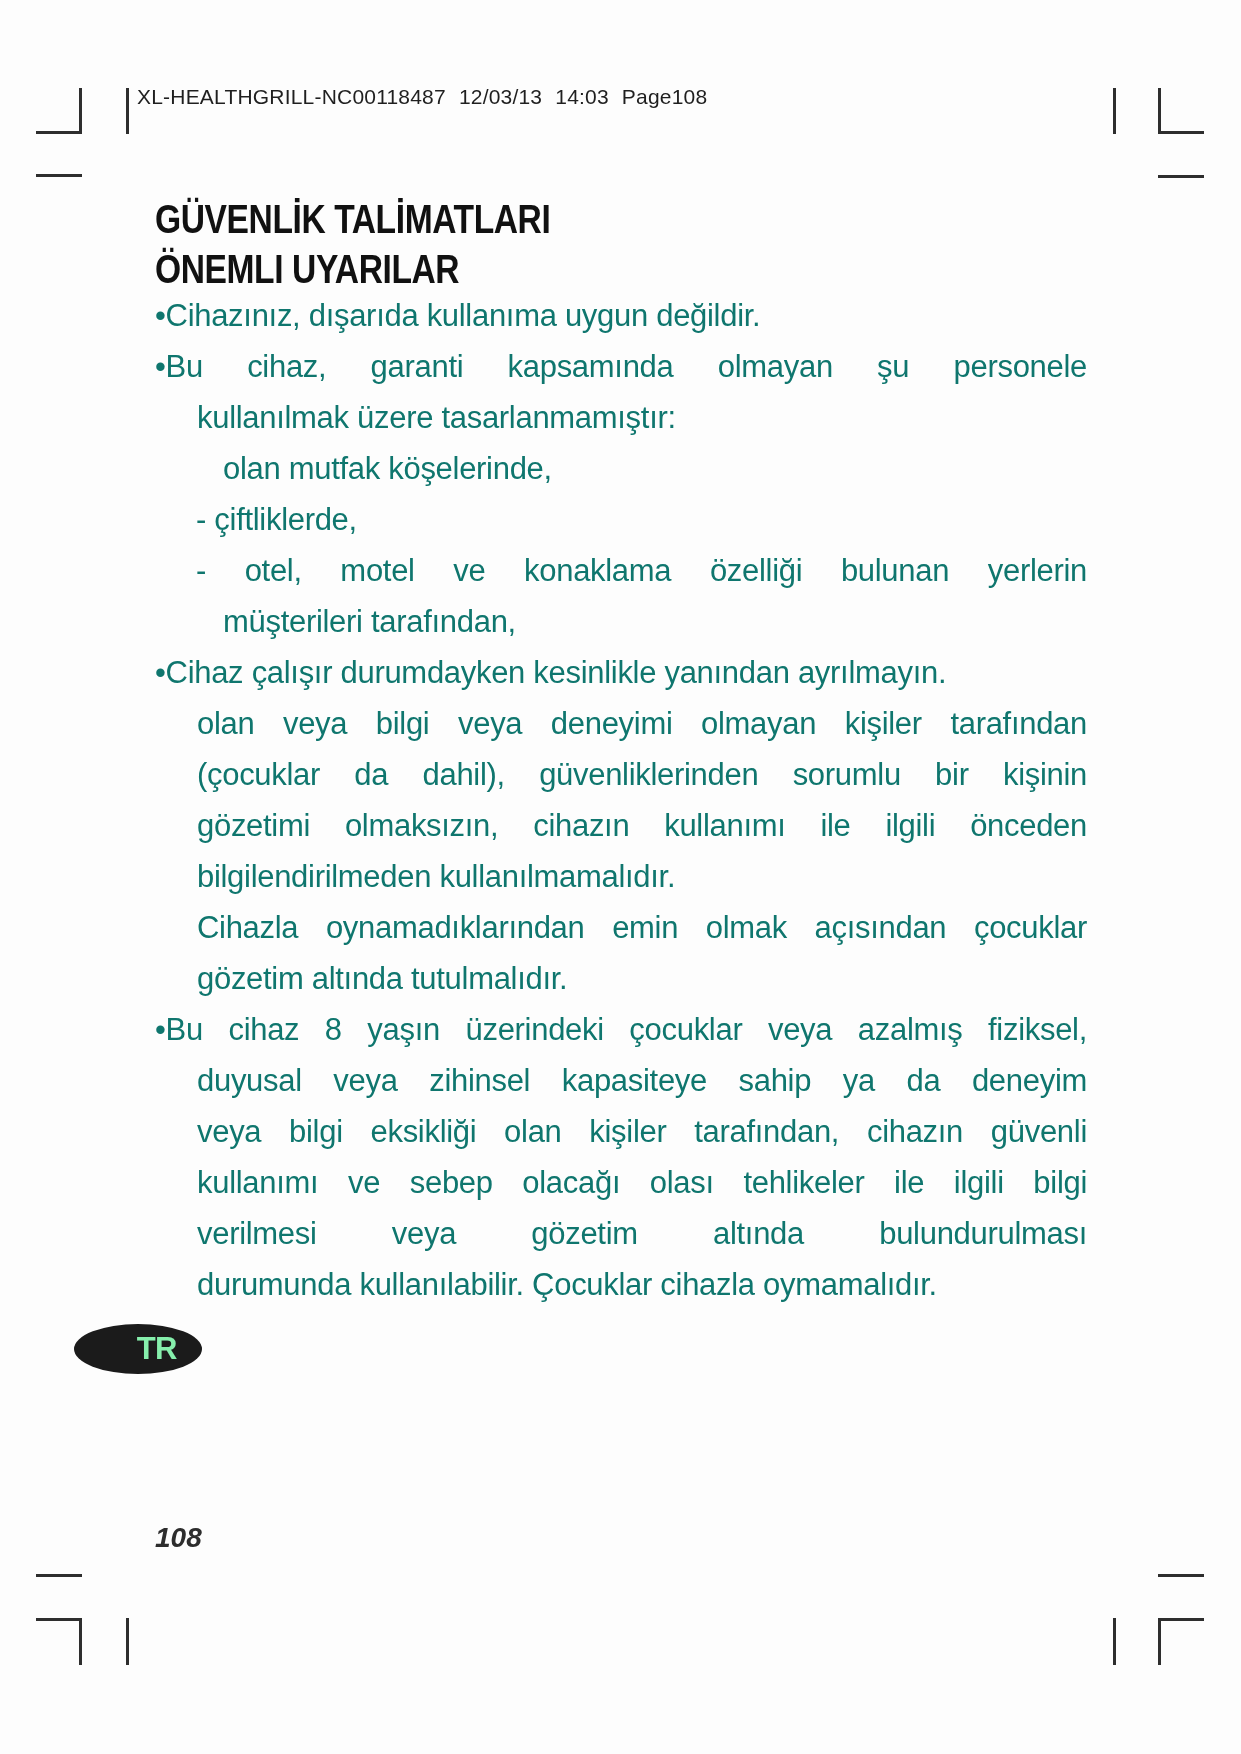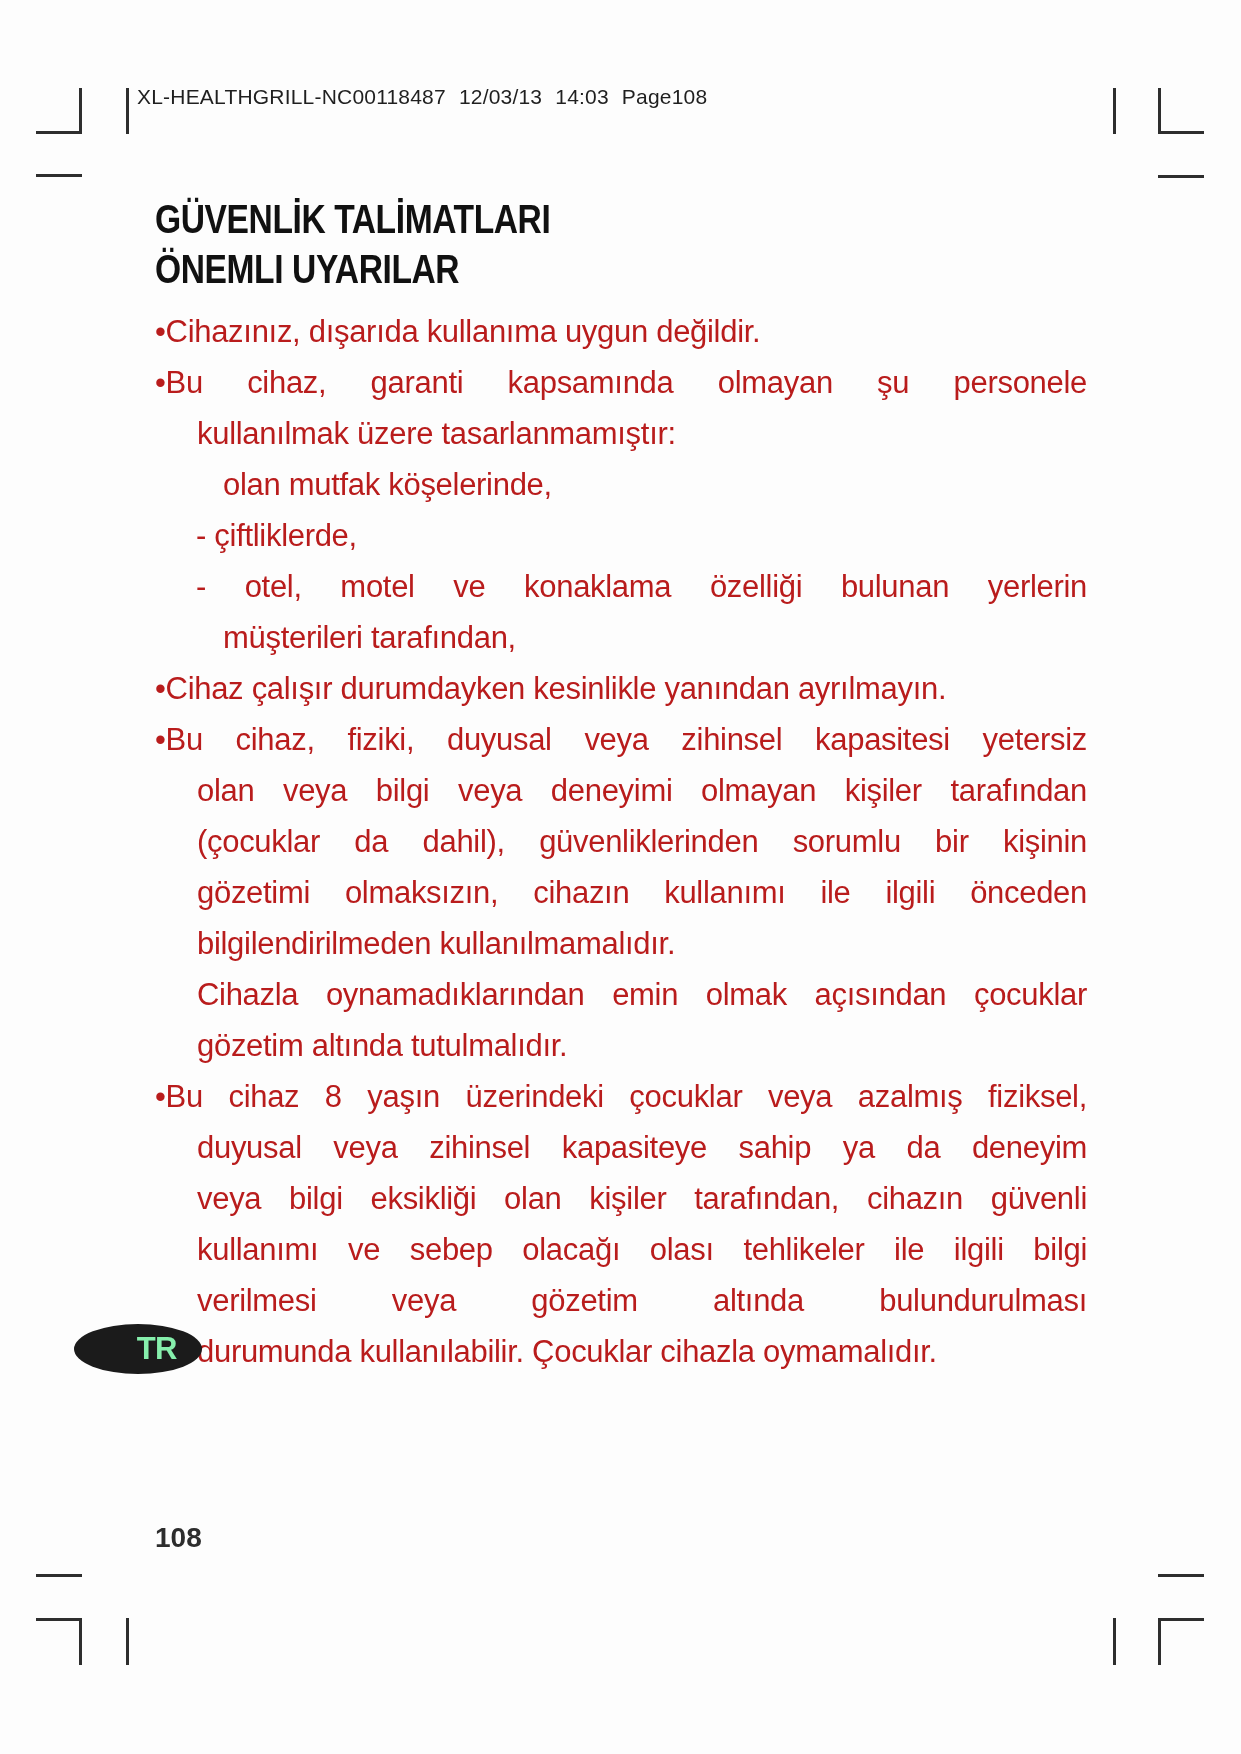--- a/index.html
+++ b/index.html
@@ -16,41 +16,41 @@
     word-spacing:7px;letter-spacing:0.2px;white-space:nowrap;
   }
   
   .doc-title{
     position:absolute;left:155px;top:194px;font-size:40px;font-weight:700;
     line-height:50px;letter-spacing:-0.5px;transform:scaleX(0.84);
     transform-origin:left top;white-space:nowrap;color:#111;
   }
   
   .body-text{
-    position:absolute;left:155px;top:306px;width:932px;
-    font-size:31px;line-height:51px;letter-spacing:-0.3px;color:#b91c1c;
+    position:absolute;left:155px;top:290px;width:932px;
+    font-size:31px;line-height:51px;letter-spacing:-0.3px;color:#0f766e;
   }
   .item .line{text-align:justify;}
   .item .line:not(:last-child){text-align-last:justify;}
   .item.bullet .line{padding-left:42px;}
   .item.bullet .line.first{padding-left:0;}
   .item.dash .line{padding-left:68px;}
   .item.dash .line.first{padding-left:41px;}
   .item.plain .line{padding-left:42px;}
   .marker{white-space:pre;}
   
   .lang-badge{
     position:absolute;left:74px;top:1324px;width:128px;height:50px;
     background:#1b1b1b;border-radius:50%;color:#86efac;font-weight:700;
     font-size:31px;display:flex;align-items:center;justify-content:flex-end;
     padding-right:25px;box-sizing:border-box;letter-spacing:-0.5px;
   }
   
   .page-number{
-    position:absolute;left:155px;top:1522px;font-size:28px;font-weight:700;color:#2d2d2d;
+    position:absolute;left:155px;top:1522px;font-size:28px;font-weight:700;color:#2d2d2d;font-style:italic;
   }
 </style>
 </head>
 <body>
 
 <div class="page">
 
   <svg width="0" height="0" style="position:absolute" aria-hidden="true">
     <defs>
       <g id="regmark">
@@ -126,21 +126,20 @@
       <div class="line first"><span class="marker">- </span><span>otel, motel ve konaklama özelliği bulunan yerlerin</span></div>
       <div class="line">müşterileri tarafından,</div>
     </div>
 
 
     <div class="item bullet">
       <div class="line first"><span class="marker">•</span><span>Cihaz çalışır durumdayken kesinlikle yanından ayrılmayın.</span></div>
     </div>
 
     <div class="item bullet">
-      <div class="line first"><span class="marker">•</span><span>Bu cihaz, fiziki, duyusal veya zihinsel kapasitesi yetersiz</span></div>
       <div class="line">olan veya bilgi veya deneyimi olmayan kişiler tarafından</div>
       <div class="line">(çocuklar da dahil), güvenliklerinden sorumlu bir kişinin</div>
       <div class="line">gözetimi olmaksızın, cihazın kullanımı ile ilgili önceden</div>
       <div class="line">bilgilendirilmeden kullanılmamalıdır.</div>
     </div>
 
     <div class="item plain">
       <div class="line">Cihazla oynamadıklarından emin olmak açısından çocuklar</div>
       <div class="line">gözetim altında tutulmalıdır.</div>
     </div>

